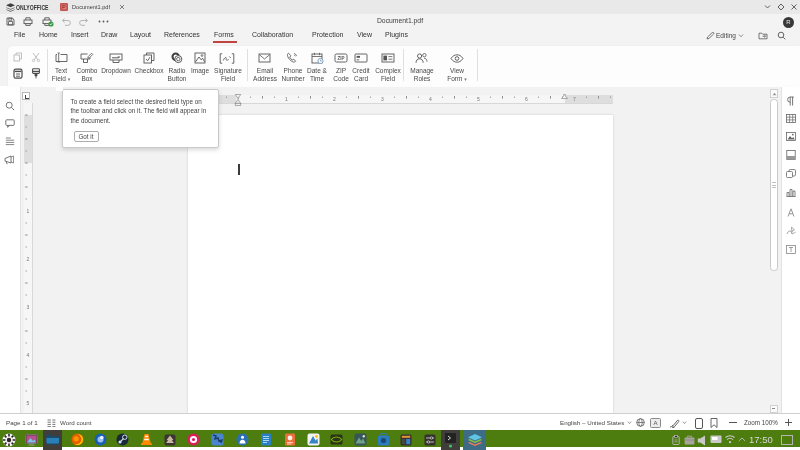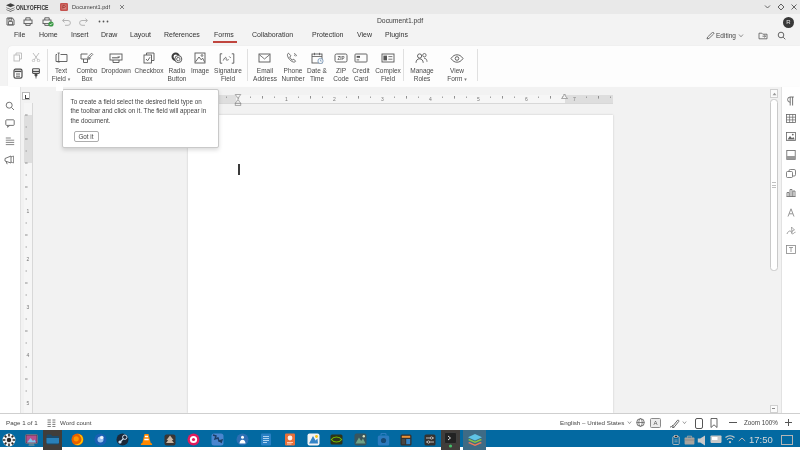--- a/index.html
+++ b/index.html
@@ -448,21 +448,21 @@
     <path d="M1 0.5 h6 v9 L4 6.8 L1 9.5 Z" fill="none" stroke="#555" stroke-width="0.9"></path>
   </svg>
   <div class="abs" style="left:729px;top:7.5px;width:8px;height:1.2px;background:#555;"></div>
   <div class="abs" style="left:744px;top:5px;font-size:6.3px;color:#444;">Zoom 100%</div>
   <div class="abs" style="left:784.5px;top:4.5px;width:7px;height:7px;">
     <div class="abs" style="left:0;top:3px;width:7px;height:1.1px;background:#555;"></div>
     <div class="abs" style="left:3px;top:0;width:1.1px;height:7px;background:#555;"></div>
   </div>
 </div>
 
-<div class="abs" style="left:0;top:430px;width:800px;height:17px;background:#0369a1;" id="taskbar">
+<div class="abs" style="left:0;top:430px;width:800px;height:17px;background:#4d7c0f;" id="taskbar">
 
   <svg class="abs" style="left:2px;top:3px" width="14" height="14" viewBox="0 0 14 14">
     <circle cx="7" cy="7" r="6.4" fill="#f2f2f2"></circle>
     <circle cx="7" cy="7" r="2.2" fill="#2b2826"></circle>
     <g stroke="#2b2826" stroke-width="1.6">
       <path d="M7 0.8 V3.4 M7 10.6 V13.2 M0.8 7 H3.4 M10.6 7 H13.2 M2.6 2.6 L4.4 4.4 M9.6 9.6 L11.4 11.4 M11.4 2.6 L9.6 4.4 M4.4 9.6 L2.6 11.4"></path>
     </g>
   </svg>
 
   <svg class="abs" style="left:25px;top:4px" width="13" height="12" viewBox="0 0 13 12">

